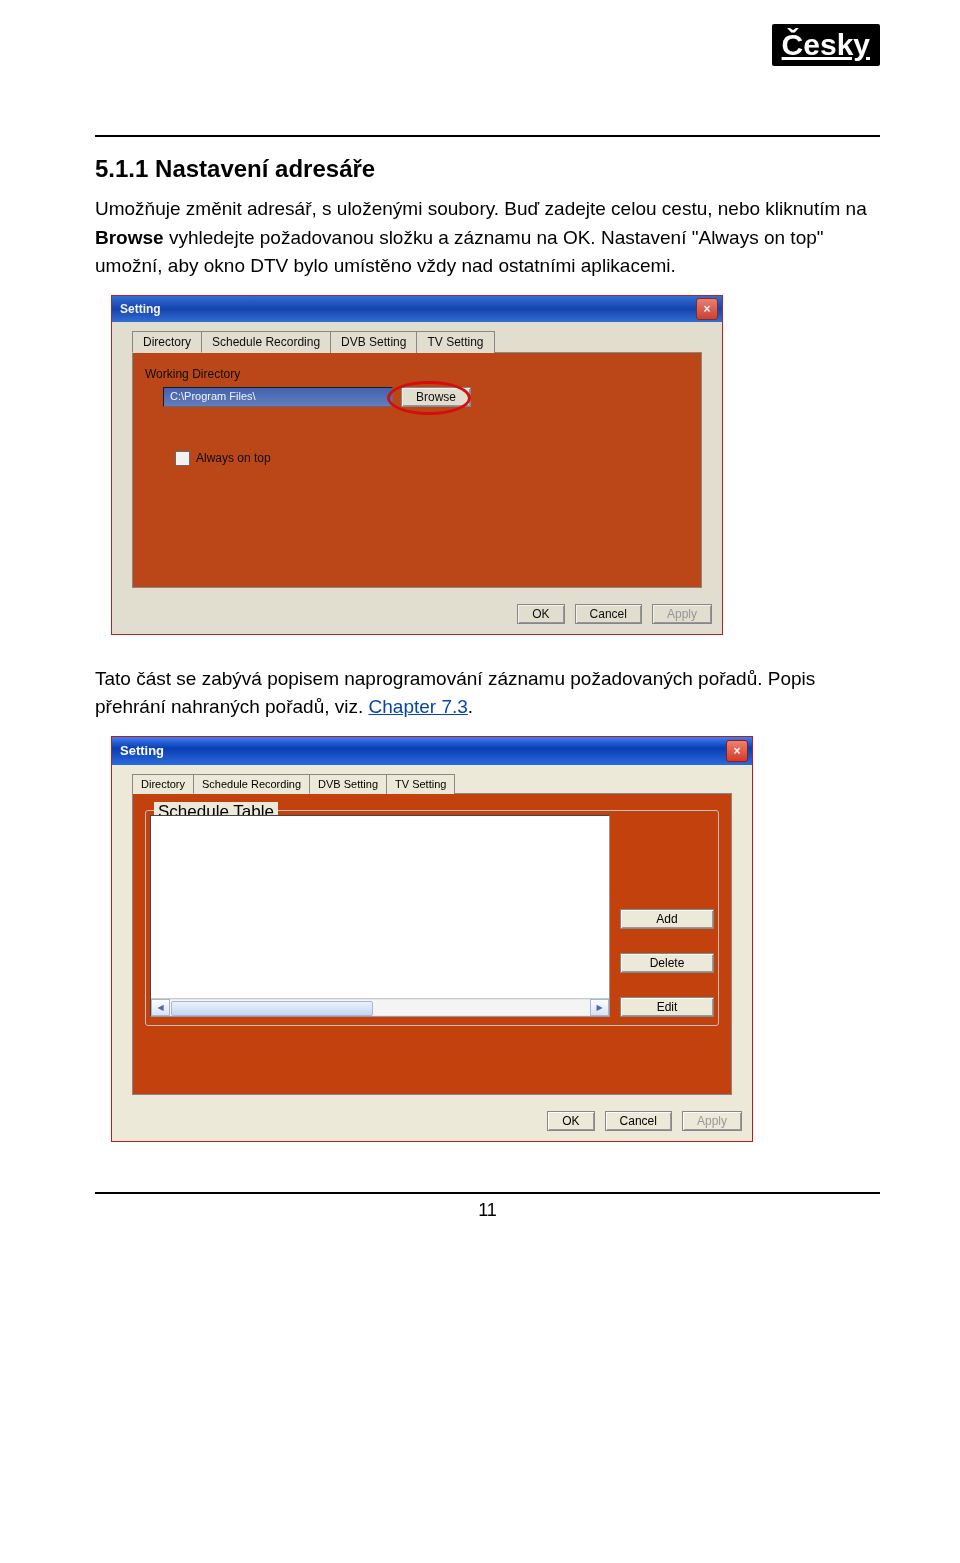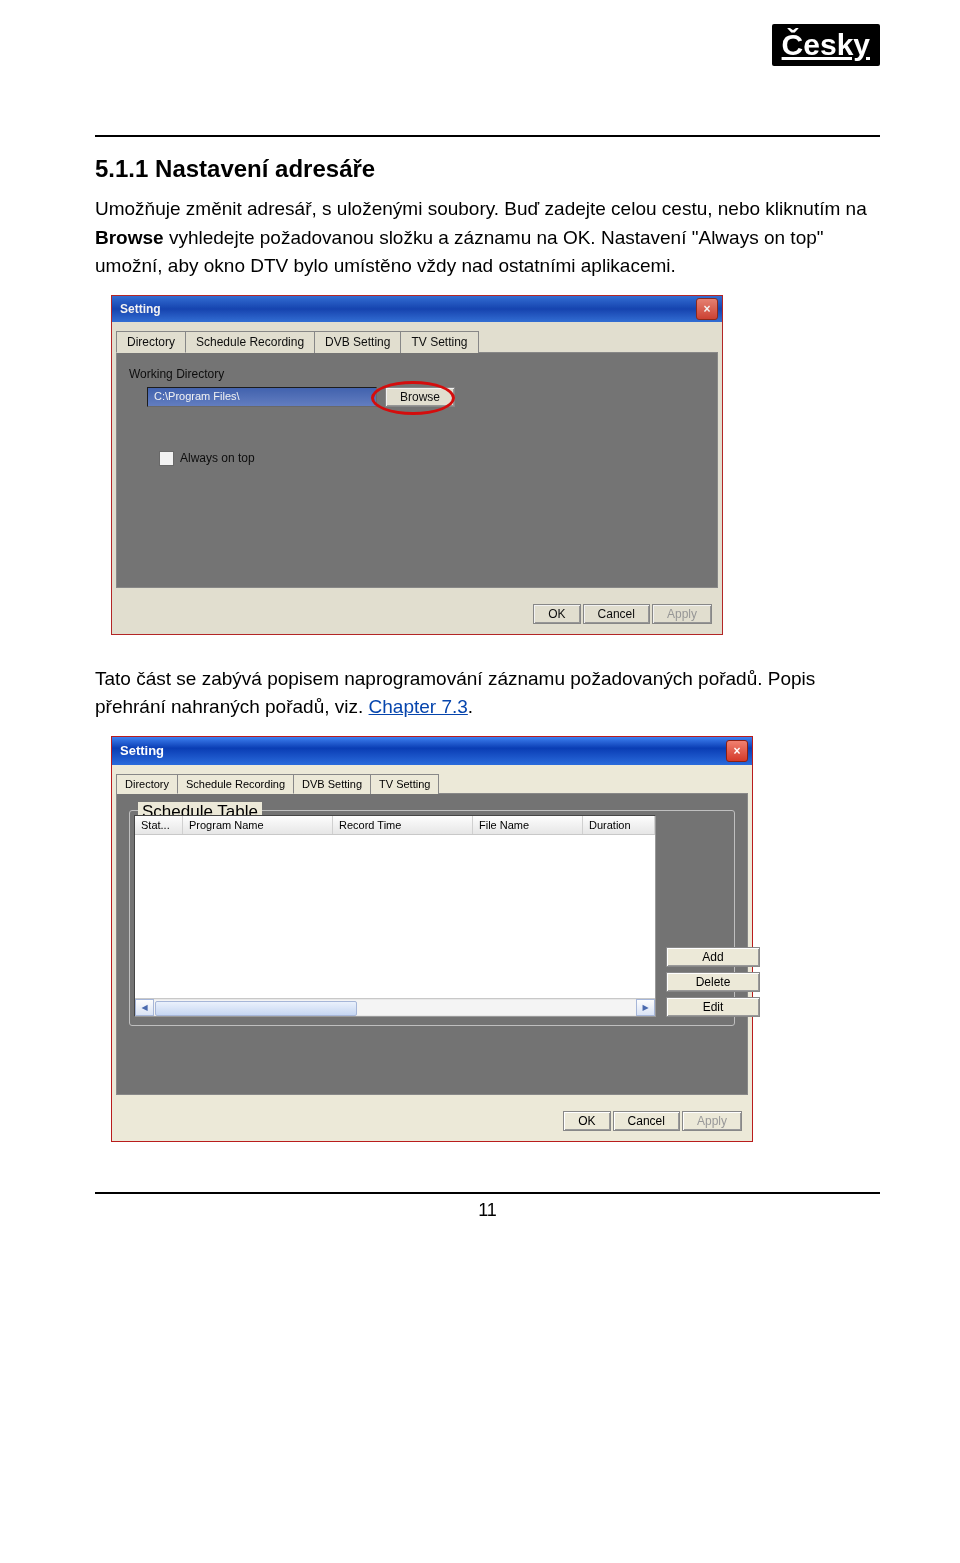--- a/index.html
+++ b/index.html
@@ -66,21 +66,21 @@
   .closebtn {
     width: 20px; height: 20px;
     background: linear-gradient(#f08070,#d43a2a);
     border: 1px solid #8b1f12;
     border-radius: 3px;
     color: #fff;
     display:flex; align-items:center; justify-content:center;
     font-weight:bold; font-size:12px;
     cursor:pointer;
   }
-  .dlg-body { padding: 8px 4px; }
+  .dlg-body { padding: 8px 20px; }
   .tabs {
     display:flex;
     border-bottom: 1px solid #888;
     margin-bottom: 0;
   }
   .tab {
     padding: 3px 10px;
     background: #ece9d8;
     border: 1px solid #888;
     border-bottom: none;
@@ -92,21 +92,21 @@
   .tab.active {
     background: #ece9d8;
     border-bottom: 1px solid #ece9d8;
     z-index: 2;
   }
   .tab-panel {
     border: 1px solid #888;
     border-top: none;
     padding: 12px;
     min-height: 210px;
-    background: #737373;
+    background: #c2410c;
   }
   .fieldset-label { font-size: 12px; margin: 2px 0 6px 0; }
   .row { display:flex; align-items:center; gap: 8px; }
   .path-input {
     flex: 0 0 230px;
     height: 20px;
     background: linear-gradient(#3b5fb3,#5f7dc7);
     color:#fff;
     border: 1px inset #666;
     font-size: 11px;
@@ -128,21 +128,21 @@
     border: 3px solid #d00;
     border-radius: 50%;
     width: 78px; height: 28px;
     pointer-events:none;
   }
   .chk-row { margin-top: 44px; margin-left: 30px; display:flex; align-items:center; gap:6px; }
   .chk { width:13px; height:13px; border:1px solid #666; background:#fff; cursor:pointer; }
   .dlg-buttons {
     display:flex;
     justify-content:flex-end;
-    gap: 2px;
+    gap: 10px;
     padding: 8px 10px 10px;
   }
 
   
   .dlg2 { width: 640px; font-size: 11px; }
   .dlg2 .titlebar { background: linear-gradient(#3e80f0,#0a3db4 40%,#2a6bdc); height:28px; font-size:13px;}
   .dlg2 .tabs .tab { font-size:11px; padding:3px 8px; }
   .dlg2 .tab-panel { min-height: 280px; padding:10px 12px; }
   .group-label {
     position: relative;
@@ -184,21 +184,21 @@
     position:absolute; left:0; right:0; bottom:0;
     height:17px; background:#e8e8e8;
     border-top:1px solid #c8c8c8;
     display:flex; align-items:center;
   }
   .sbtn { width:17px; height:15px; background:linear-gradient(#fdfdfd,#d9e3f5); border:1px solid #a6b6d8; display:flex;align-items:center;justify-content:center;font-size:8px;color:#4a6aae;cursor:pointer;}
   .strack { flex:1; background:#f4f4f4; height:15px; }
   .sthumb { width:200px; height:13px; margin:1px 0 0 1px; background:linear-gradient(#eaf1fc,#c6d6f2); border:1px solid #a6b6d8; border-radius:2px; cursor:pointer;}
 
   .side-btns {
-    display:flex; flex-direction:column; gap:5px;
+    display:flex; flex-direction:column; gap:24px;
     margin-left: 10px;
   }
   .side-btns .btn { width: 64px; text-align:center; }
   .main-row { display:flex; align-items:flex-end; }
   .main-row .left { flex:1; }
 
   .page-footer {
     margin-top: 50px;
     border-top: 2px solid #000;
     text-align: center;
@@ -268,27 +268,20 @@
         <div class="tab active">Schedule Recording</div>
         <div class="tab">DVB Setting</div>
         <div class="tab">TV Setting</div>
       </div>
       <div class="tab-panel">
         <div class="group-label">
           <span class="gl-text">Schedule Table</span>
           <div class="main-row">
             <div class="left">
               <div class="table-wrap">
-                <div class="thead">
-                  <div class="th c0">Stat...</div>
-                  <div class="th c1">Program Name</div>
-                  <div class="th c2">Record Time</div>
-                  <div class="th c3">File Name</div>
-                  <div class="th c4">Duration</div>
-                </div>
                 <div class="tbody-cell"></div>
                 <div class="hscroll">
                   <div class="sbtn">◀</div>
                   <div class="strack">
                       <div class="sthumb"></div>
                     </div>
                   <div class="sbtn">▶</div>
                 </div>
               </div>
             </div>

